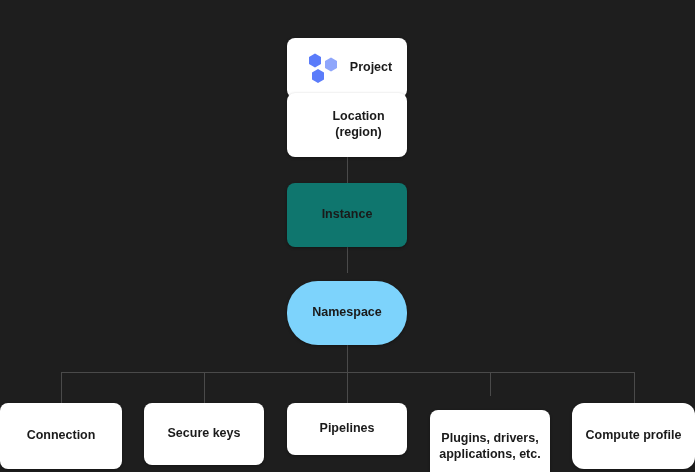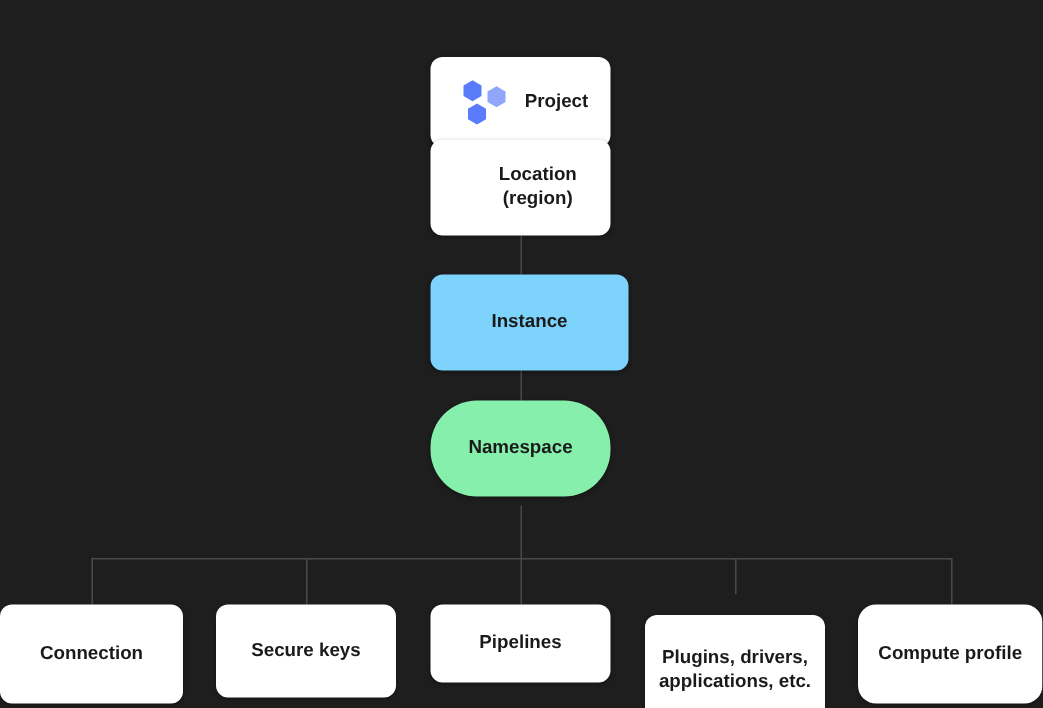--- a/index.html
+++ b/index.html
@@ -74,24 +74,24 @@
           <polygon points="25,6.5 31,10 31,17 25,20.5 19,17 19,10" fill="#8fa6fb"></polygon>
           <polygon points="12,18 18,21.5 18,28.5 12,32 6,28.5 6,21.5" fill="#5b7cfa"></polygon>
         </svg>
       </span>
       <span class="label">Project</span>
     </div>
     <div class="node" style="left: 287px; top: 93px; width: 120px; height: 64px; background: rgb(255, 255, 255); color: rgb(26, 26, 26); padding-left: 23px;">
       <span class="label">Location
 (region)</span>
     </div>
-    <div class="node" style="left: 287px; top: 183px; width: 132px; height: 64px; background: #7dd3fc; color: rgb(26, 26, 26);">
+    <div class="node" style="left: 287px; top: 183px; width: 120px; height: 64px; background: #0f766e; color: rgb(26, 26, 26);">
       <span class="label">Instance</span>
     </div>
-    <div class="node" style="left: 287px; top: 267px; width: 120px; height: 64px; background: #86efac; color: rgb(26, 26, 26); border-radius: 31px;">
+    <div class="node" style="left: 287px; top: 281px; width: 120px; height: 64px; background: #7dd3fc; color: rgb(26, 26, 26); border-radius: 31px;">
       <span class="label">Namespace</span>
     </div>
     <div class="node" style="left: 0px; top: 403px; width: 122px; height: 66px; background: rgb(255, 255, 255); color: rgb(26, 26, 26);">
       <span class="label">Connection</span>
     </div>
     <div class="node" style="left: 144px; top: 403px; width: 120px; height: 62px; background: rgb(255, 255, 255); color: rgb(26, 26, 26);">
       <span class="label">Secure keys</span>
     </div>
     <div class="node" style="left: 287px; top: 403px; width: 120px; height: 52px; background: rgb(255, 255, 255); color: rgb(26, 26, 26);">
       <span class="label">Pipelines</span>

